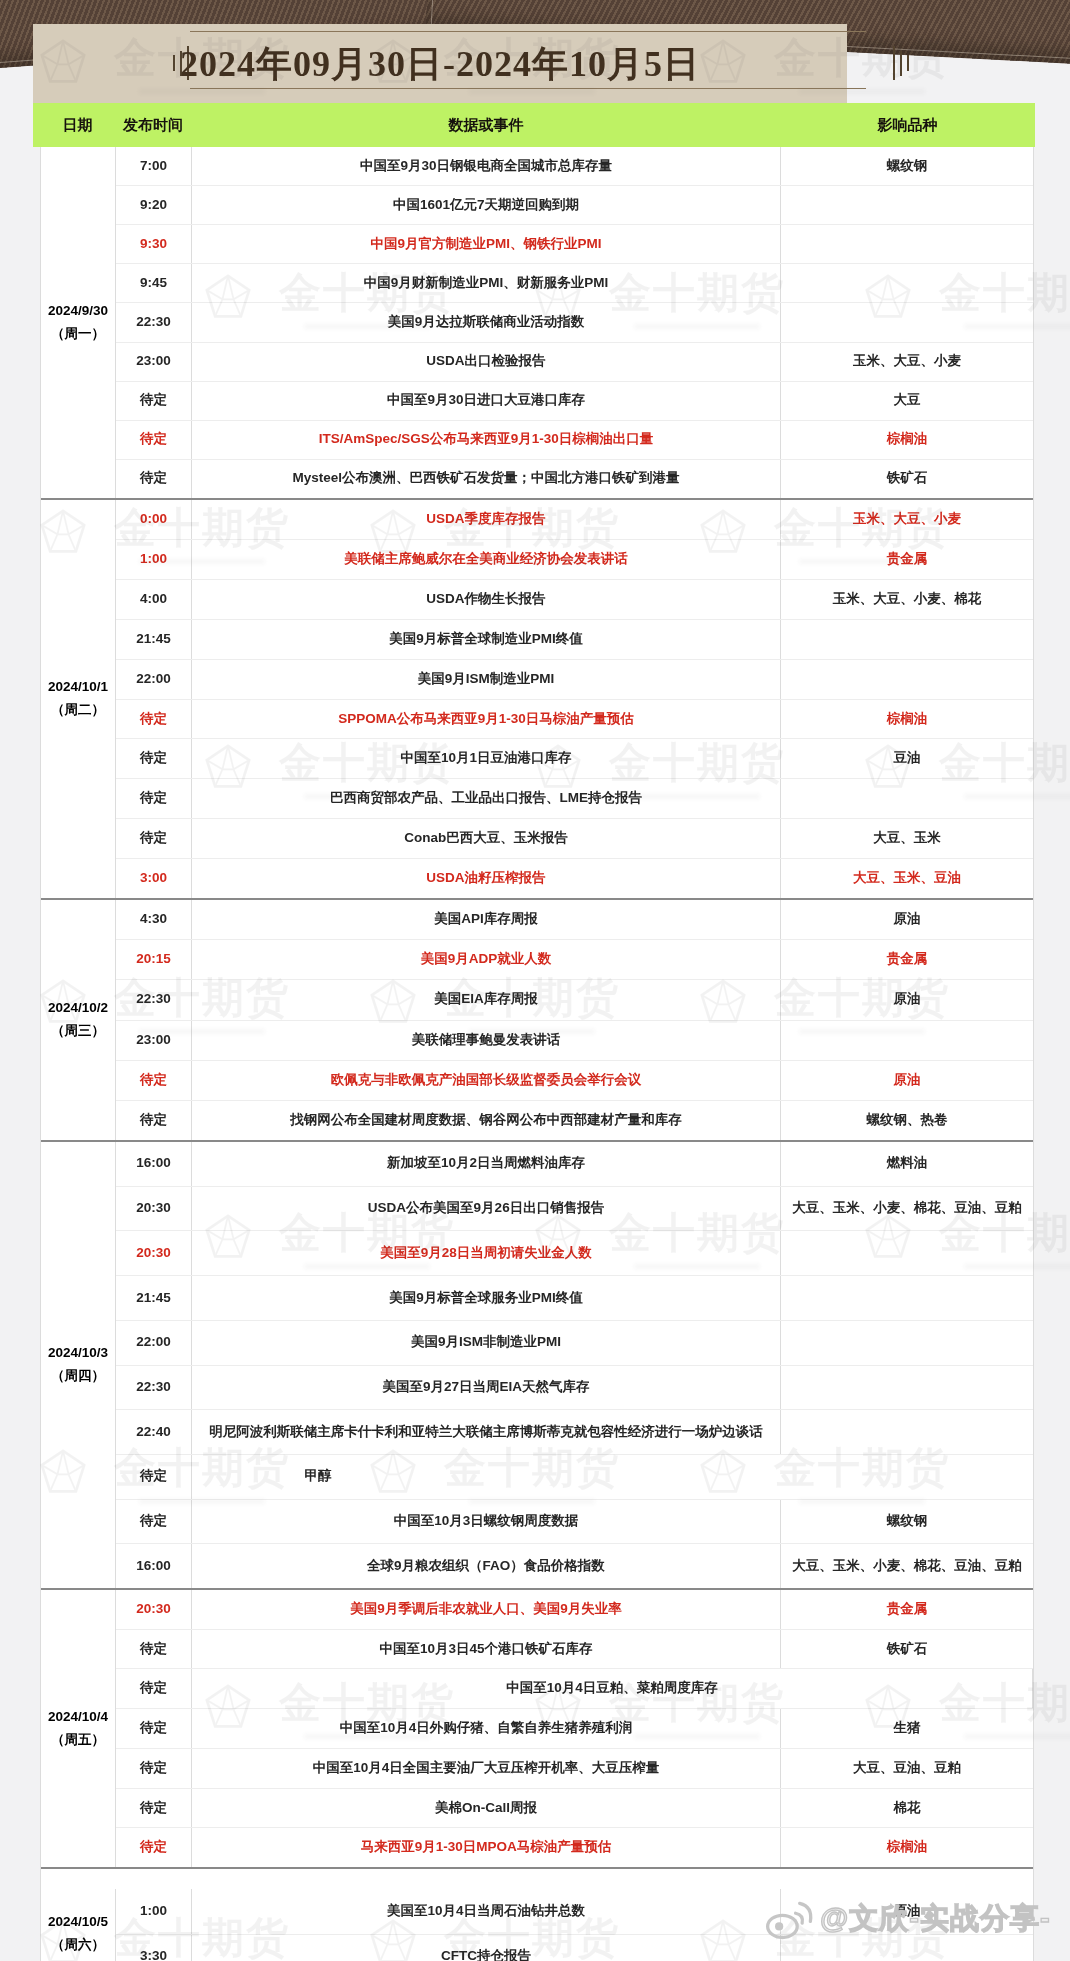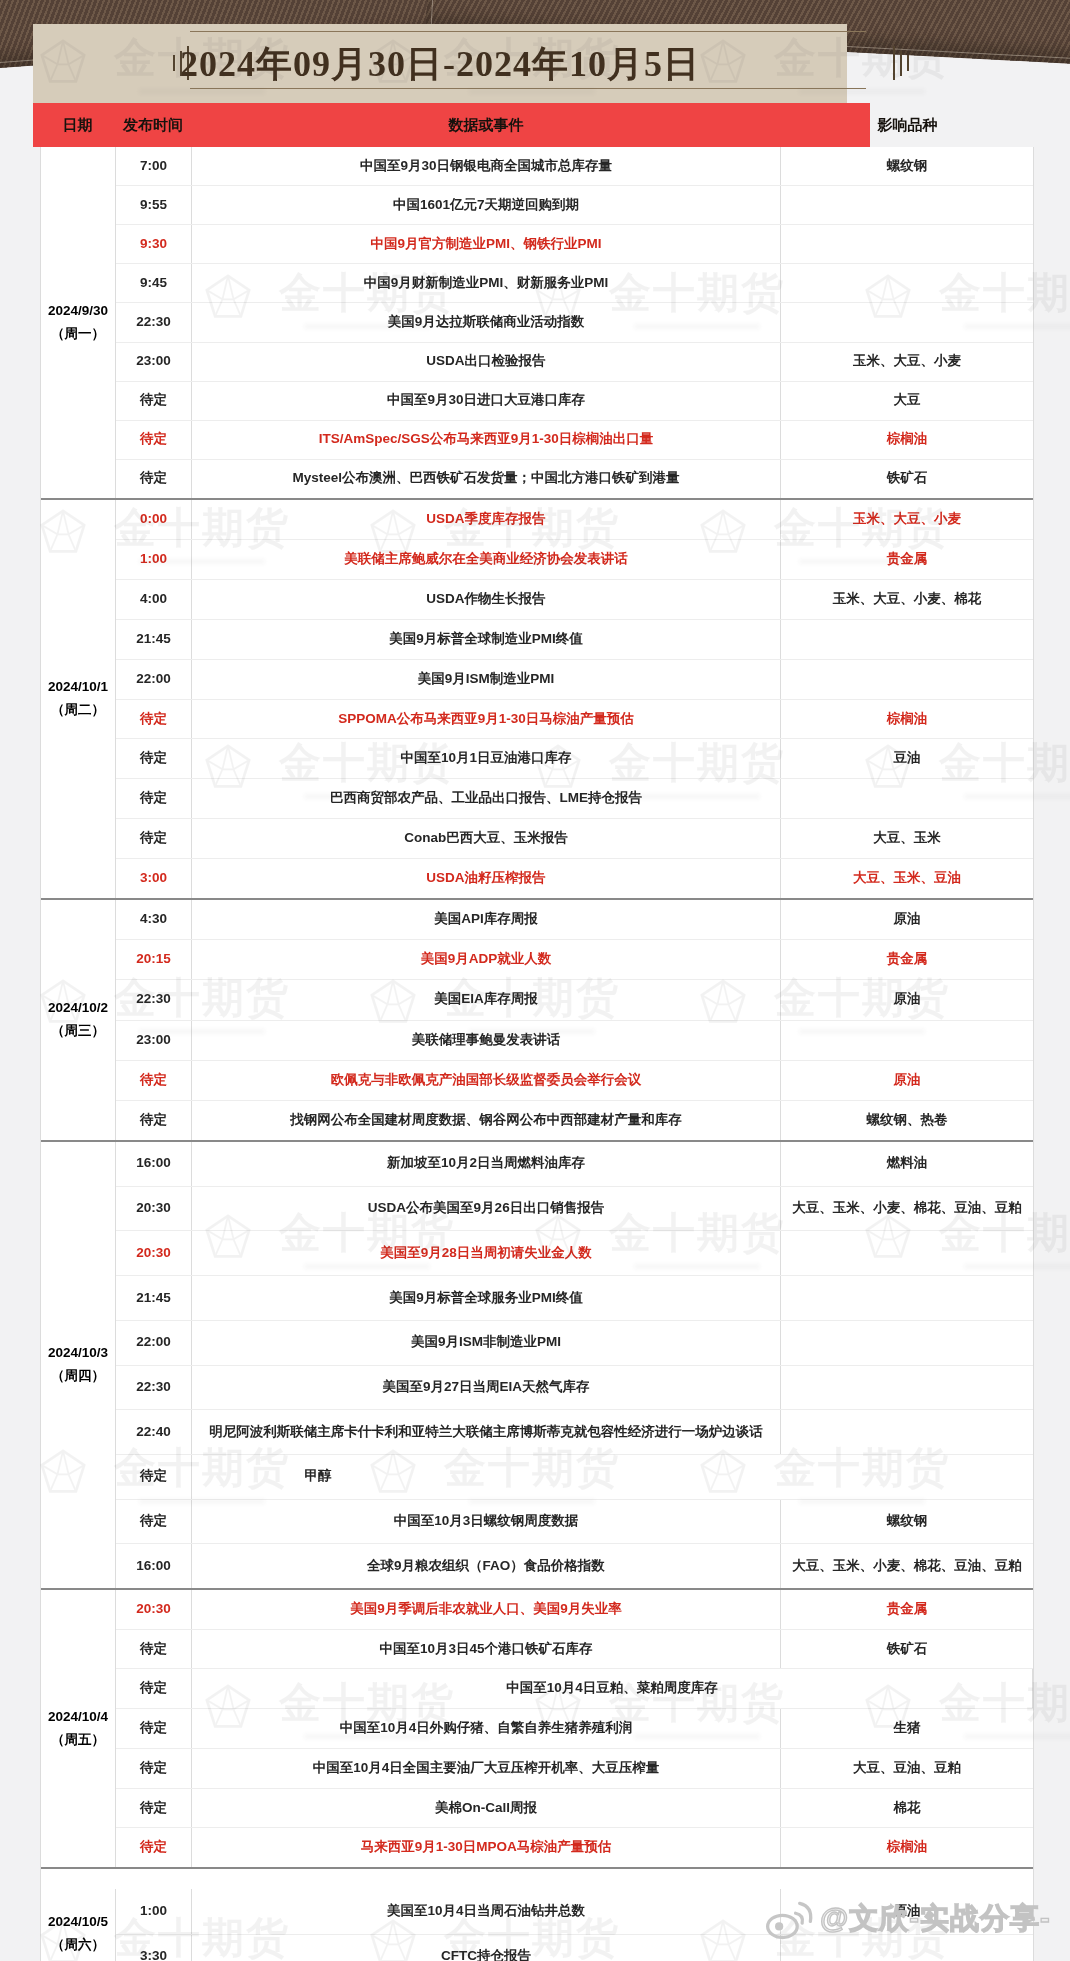--- a/index.html
+++ b/index.html
@@ -22,21 +22,21 @@
   .title-text{position:absolute;left:0;right:0;top:16px;text-align:center;
               font-family:"Liberation Serif","DejaVu Serif",serif;font-weight:700;font-size:36px;
               color:#41301f;letter-spacing:1px;}
   .tick-marks{position:absolute;top:20px;height:38px;display:flex;align-items:center;gap:5px;}
   .tick-marks.left{left:140px;}
   .tick-marks.right{left:860px;}
   .tick{width:2px;background:#53432f;display:block;}
   .tick.h1{height:16px;} .tick.h2{height:25px;} .tick.h3{height:34px;}
 
   
-  .header-bar{position:absolute;left:33px;top:103px;width:837px;height:44px;background:#ef4444;z-index:2;font-family:Liberation Serif, serif;}
+  .header-bar{position:absolute;left:33px;top:103px;width:1002px;height:44px;background:#bef264;z-index:2;font-family:Liberation Serif, serif;}
   .header-grid{position:absolute;left:7px;top:0;width:994px;height:100%;display:grid;
                grid-template-columns:75px 76px 590px 253px;align-items:center;}
   .header-grid span{text-align:center;font-weight:700;font-size:15px;color:#16120d;}
 
   
   .data-table{position:absolute;left:40px;top:147px;width:994px;background:#fff;
               border-left:1px solid #dcdcdc;border-right:1px solid #dcdcdc;box-sizing:border-box;z-index:2;}
   .group{display:flex;border-bottom:2px solid #898989;box-sizing:border-box;}
   .date-cell{flex:0 0 75px;display:flex;flex-direction:column;justify-content:center;align-items:center;
              border-right:1px solid #dcdcdc;box-sizing:border-box;font-weight:700;font-size:13.5px;
@@ -106,21 +106,21 @@
           <span>2024/9/30</span>
           <span>（周一）</span>
         </div>
         <div class="rows">
           <div class="row">
             <div class="cell time">7:00</div>
             <div class="cell event">中国至9月30日钢银电商全国城市总库存量</div>
             <div class="cell impact">螺纹钢</div>
           </div>
           <div class="row">
-            <div class="cell time">9:55</div>
+            <div class="cell time">9:20</div>
             <div class="cell event">中国1601亿元7天期逆回购到期</div>
             <div class="cell impact"></div>
           </div>
           <div class="row">
             <div class="cell time red">9:30</div>
             <div class="cell event red">中国9月官方制造业PMI、钢铁行业PMI</div>
             <div class="cell impact red"></div>
           </div>
           <div class="row">
             <div class="cell time">9:45</div>

